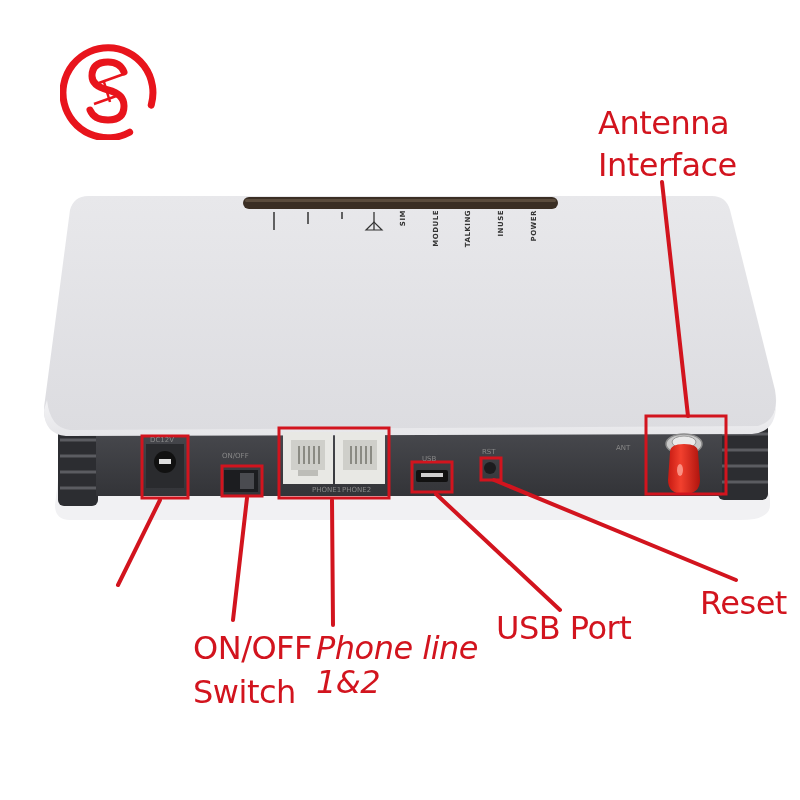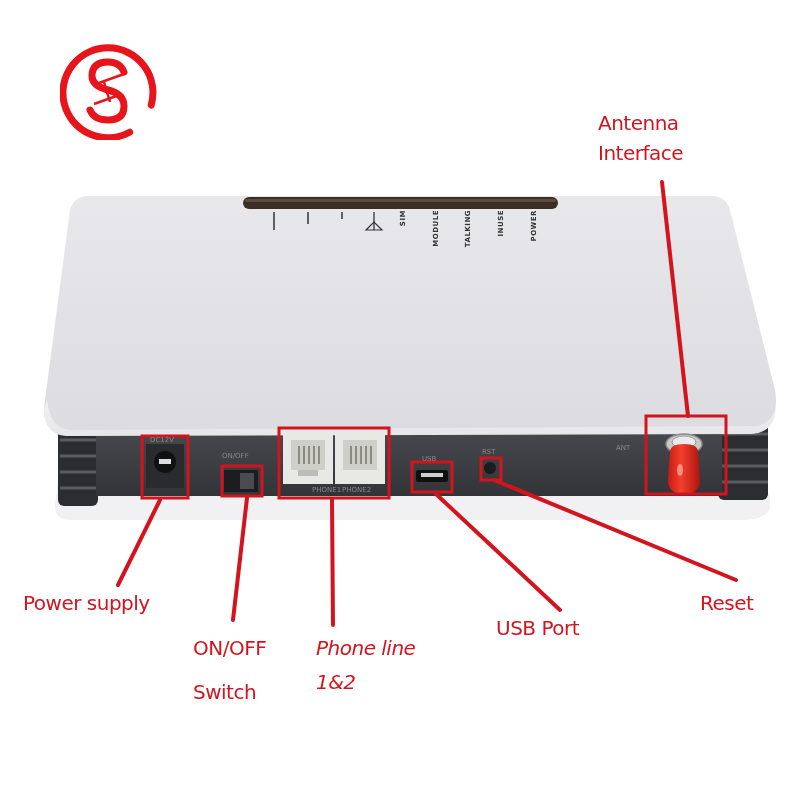--- a/index.html
+++ b/index.html
@@ -1,18 +1,18 @@
 <!DOCTYPE html>
 <html><head>
 <meta charset="utf-8">
 <style>
   html, body { margin:0; padding:0; background:#ffffff; }
   body { width:800px; height:800px; position:relative; overflow:hidden; font-family:"DejaVu Sans", sans-serif; }
   .abs { position:absolute; }
-  .label { position:absolute; color:#d2141e; font-family:"DejaVu Sans", sans-serif; font-size:20px; line-height:30px; white-space:nowrap; letter-spacing:-0.5px; }
+  .label { position:absolute; color:#d2141e; font-family:"DejaVu Sans", sans-serif; font-size:32px; line-height:30px; white-space:nowrap; letter-spacing:-0.5px; }
   .led-label { position:absolute; font-size:7px; font-weight:bold; color:#333; writing-mode:vertical-rl; letter-spacing:0.5px; font-family:"DejaVu Sans", sans-serif; }
   .port-text { position:absolute; font-size:7px; color:#888; font-family:"DejaVu Sans", sans-serif; white-space:nowrap; }
 </style>
 </head>
 <body>
 
 <div class="abs" style="left:60px;top:40px;width:100px;height:100px;">
   <svg width="100" height="100" viewBox="0 0 100 100">
     <path d="M62 95 A45 45 0 1 1 88 72" fill="none" stroke="#e8141c" stroke-width="7" stroke-linecap="round" transform="rotate(-10 50 50)"></path>
     <path d="M64 32 Q60 22 48 22 Q32 22 32 36 Q32 46 48 50 Q64 54 64 66 Q64 80 48 80 Q34 80 30 70" fill="none" stroke="#e8141c" stroke-width="7" stroke-linecap="round"></path>
@@ -149,25 +149,24 @@
   <div class="port-text" style="left:222px;top:452px;">ON/OFF</div>
   <div class="port-text" style="left:288px;top:486px;margin-left:24px;">PHONE1</div>
   <div class="port-text" style="left:342px;top:486px;">PHONE2</div>
   <div class="port-text" style="left:422px;top:455px;">USB</div>
   <div class="port-text" style="left:482px;top:448px;">RST</div>
   <div class="port-text" style="left:616px;top:444px;">ANT</div>
 </div>
 
 <div class="label" style="left:598px;top:108px;">
   <div>Antenna</div>
-  <div style="margin-top:0;">Interface</div>
+  <div style="margin-top:12px;">Interface</div>
 </div>
 
 <div class="label" style="left:23px;top:588px;">
-  <div>Power supply</div>
 </div>
 
 <div class="label" style="left:193px;top:633px;">
   <div>ON/OFF</div>
   <div style="margin-top:14px;">Switch</div>
 </div>
 
 <div class="label" style="left:316px;top:633px;font-style:italic;">
   <div>Phone line</div>
   <div style="margin-top:4px;">1&amp;2</div>

